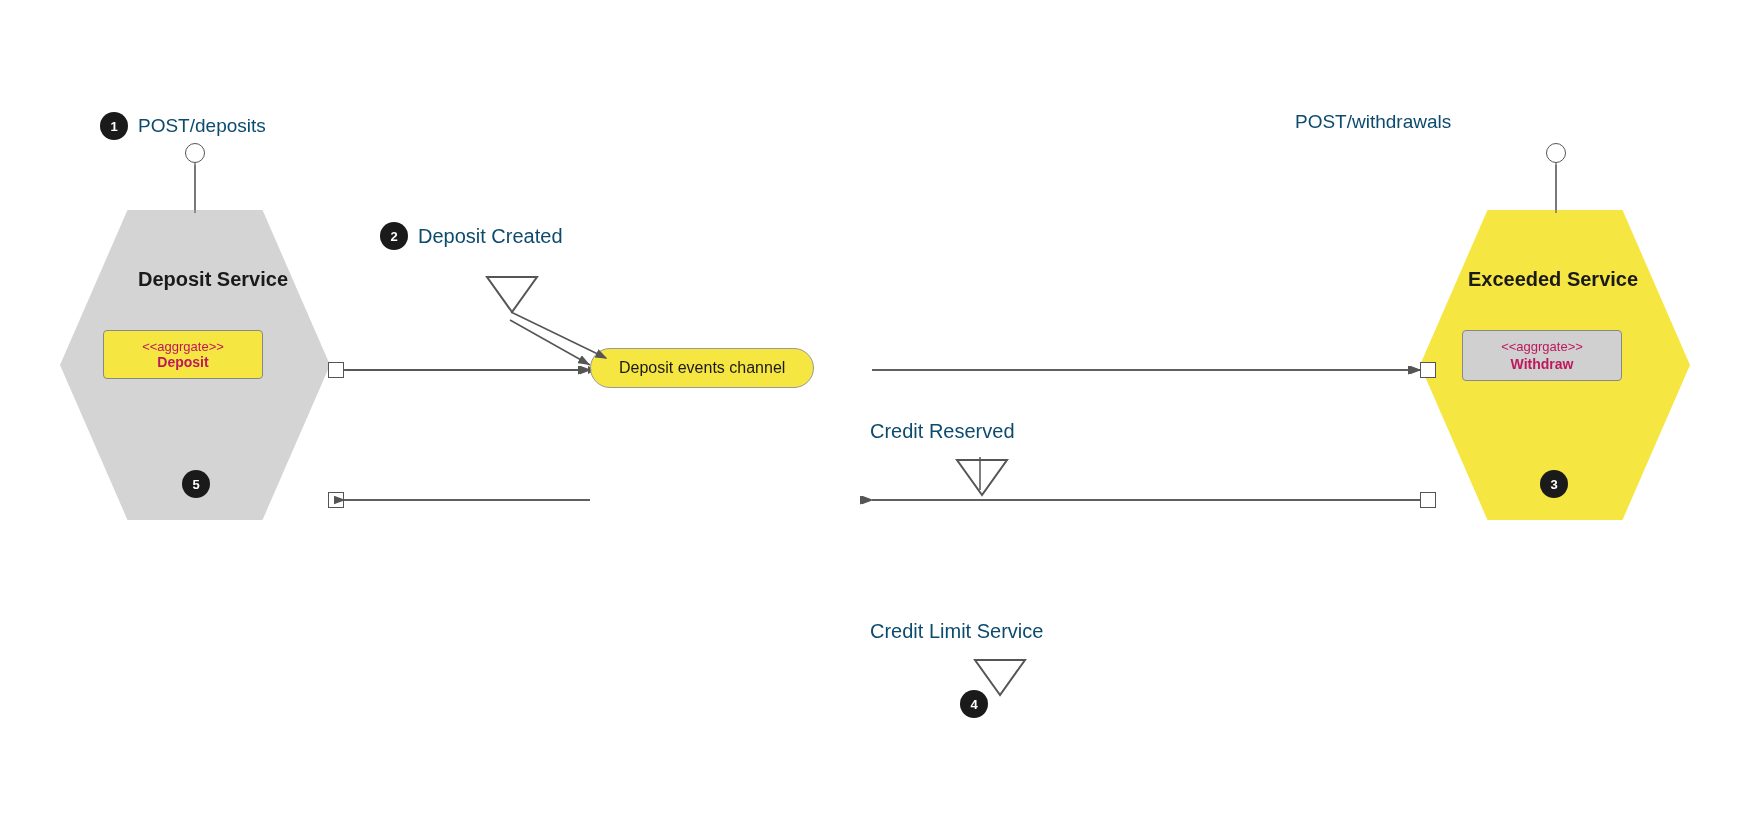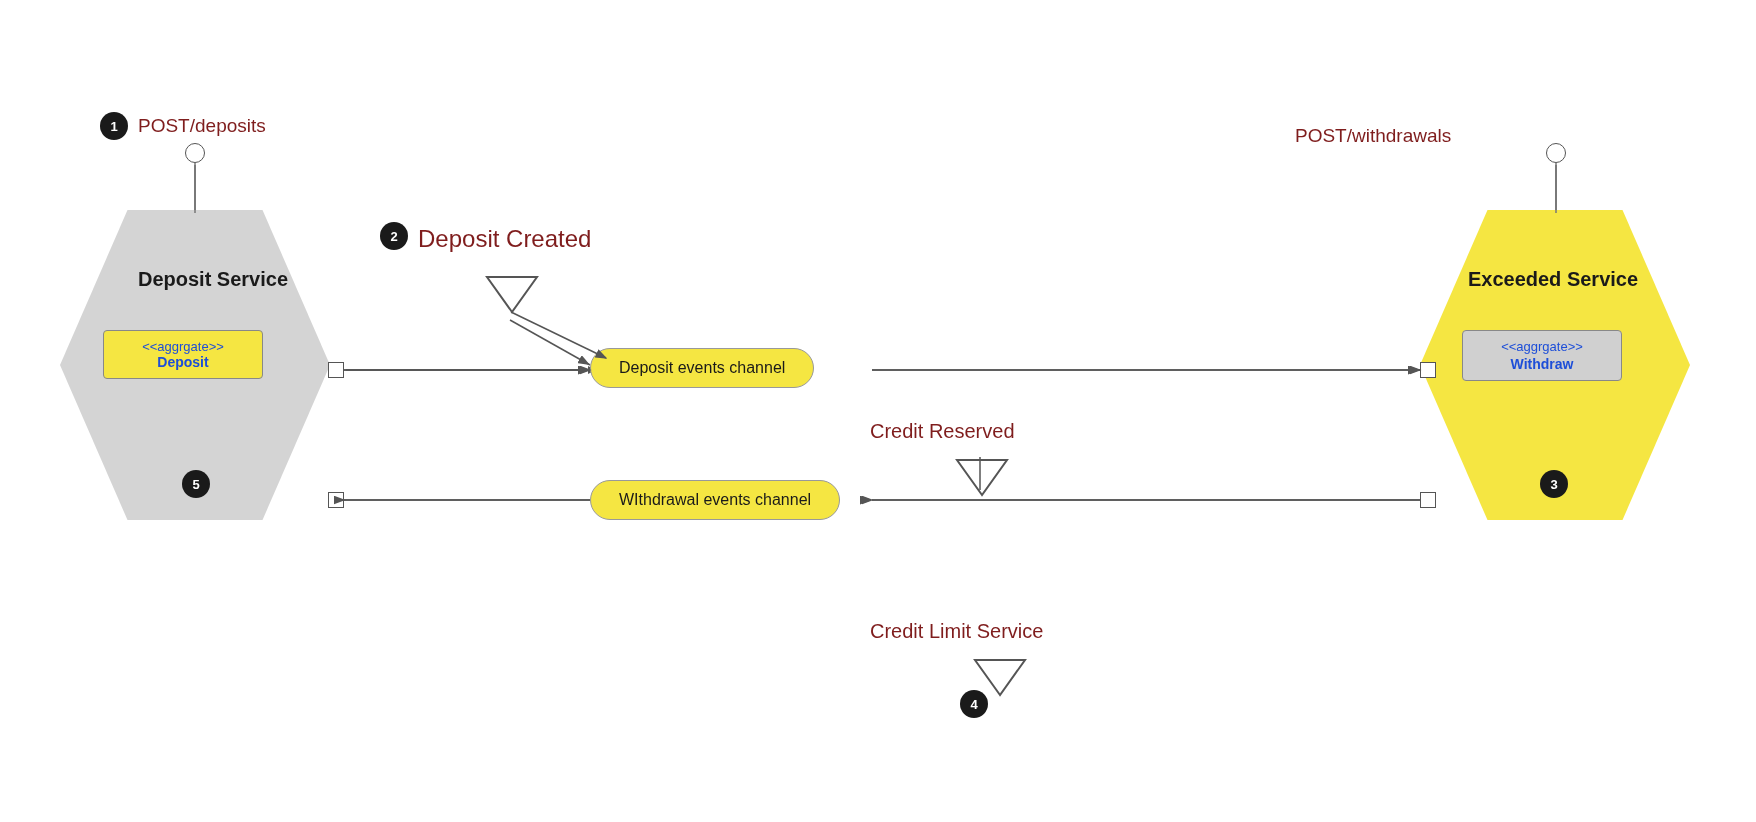--- a/index.html
+++ b/index.html
@@ -32,21 +32,21 @@
       justify-content: center;
       position: absolute;
       z-index: 10;
     }
 
     
     .label {
       position: absolute;
       font-size: 18px;
       font-weight: 500;
-      color: #7f1d1d;
+      color: #0c4a6e;
     }
 
     
     .hexagon {
       position: absolute;
       clip-path: polygon(25% 0%, 75% 0%, 100% 50%, 75% 100%, 25% 100%, 0% 50%);
     }
 
     .hex-deposit {
       width: 270px;
@@ -75,21 +75,21 @@
 
     
     .aggregate-box {
       position: absolute;
       border: 1.5px solid #888;
       border-radius: 4px;
       background: #f5e642;
       text-align: center;
       padding: 8px 20px;
       font-size: 14px;
-      color: #1d4ed8;
+      color: #be185d;
     }
 
     .aggregate-box.gray {
       background: #d0d0d0;
     }
 
     
     .channel-pill {
       position: absolute;
       background: #f5e642;
@@ -203,45 +203,42 @@
   </div>
 
   <div class="connector-sq" style="left: 328px; top: 362px;"></div>
 
   <div class="connector-sq" style="left: 328px; top: 492px;"></div>
 
   <div class="badge" style="left: 380px; top: 222px;">
     <span>2</span>
   </div>
 
-  <div class="label" style="left: 418px; top: 225px; font-size: 24px; text-align: center;">
+  <div class="label" style="left: 418px; top: 225px; font-size: 20px; text-align: center;">
     <span>Deposit Created</span>
   </div>
 
   <svg style="position:absolute; left:482px; top:272px;" width="60" height="45">
     <polygon points="30,40 5,5 55,5" fill="none" stroke="#555" stroke-width="2"></polygon>
   </svg>
 
   <div class="channel-pill" style="left: 590px; top: 348px;">
     <span>Deposit events channel</span>
   </div>
 
   <div class="label" style="left: 870px; top: 420px; font-size: 20px;">
     <span>Credit Reserved</span>
   </div>
 
   <svg style="position:absolute; left:952px; top:455px;" width="60" height="45">
     <polygon points="30,40 5,5 55,5" fill="none" stroke="#555" stroke-width="2"></polygon>
   </svg>
 
-  <div class="channel-pill" style="left: 590px; top: 480px;">
-    <span>WIthdrawal events channel</span>
-  </div>
-
-  <div class="label" style="left: 1295px; top: 125px; font-size: 19px;">
+
+  <div class="label" style="left: 1295px; top: 111px; font-size: 19px;">
     <span>POST/withdrawals</span>
   </div>
 
   <div class="port-circle" style="left: 1546px; top: 143px;"></div>
 
   <div class="hexagon hex-withdraw"></div>
 
   <div class="hex-label" style="left: 1438px; top: 268px; width: 230px;">
     <span>Exceeded Service</span>
   </div>

